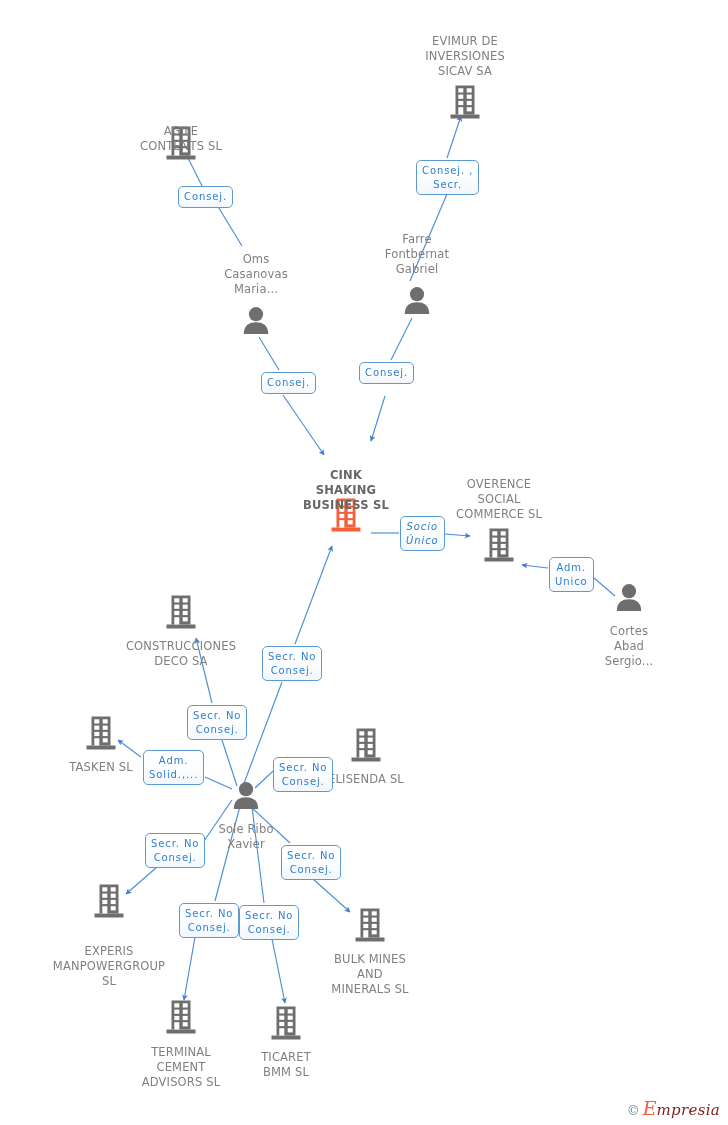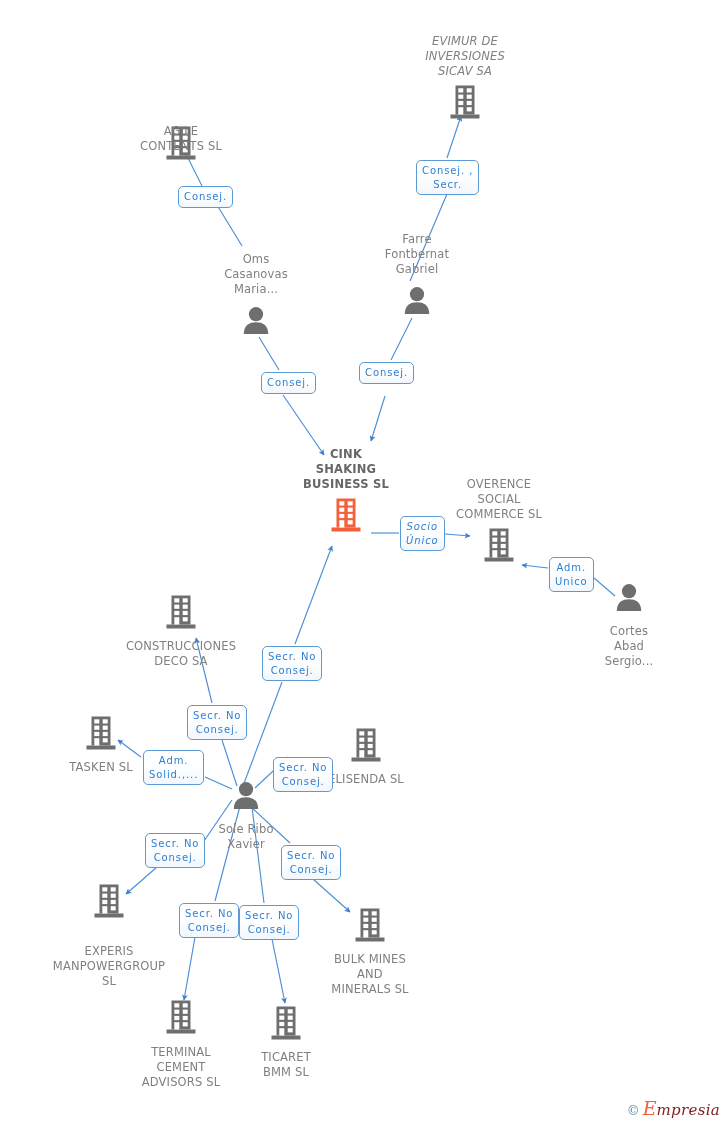--- a/index.html
+++ b/index.html
@@ -15,21 +15,21 @@
   
   .node{position:absolute;width:0;height:0;}
   .node .icon{
     position:absolute;left:50%;top:0;transform:translateX(-50%);
   }
   .node .caption{
     position:absolute;left:50%;transform:translateX(-50%);
     text-align:center;white-space:pre;line-height:15px;
     font-size:11.5px;color:#808080;letter-spacing:.15px;
   }
-  .node.highlight .caption{color:#666;font-weight:bold;letter-spacing:.2px;}
+  .node.highlight .caption{color:#666;font-weight:bold;letter-spacing:.2px;margin-top:21px;}
   
   .bld{display:block;}
   .prs{display:block;}
 
   
   .rel{
     position:absolute;box-sizing:border-box;
     border:1px solid #5b9bd5;border-radius:5px;
     background:linear-gradient(180deg,#ffffff 0%,#fdfeff 45%,#f2f7fc 100%);
     color:#2f7fd1;font-size:10px;line-height:13.5px;
@@ -119,21 +119,21 @@
             <rect x="8.3" y="3.3" width="5" height="4.2" fill="#ffffff"></rect>
             <rect x="16.7" y="3.3" width="5" height="4.2" fill="#ffffff"></rect>
             <rect x="8.3" y="9.6" width="5" height="4.2" fill="#ffffff"></rect>
             <rect x="16.7" y="9.6" width="5" height="4.2" fill="#ffffff"></rect>
             <rect x="8.3" y="15.9" width="5" height="4.2" fill="#ffffff"></rect>
             <rect x="16.7" y="15.9" width="5" height="4.2" fill="#ffffff"></rect>
             <rect x="8.3" y="22.2" width="5" height="7.3" fill="#ffffff"></rect>
             <rect x="16.7" y="22.2" width="5" height="4.2" fill="#ffffff"></rect>
           </svg>
         </div>
-        <div class="caption" style="top: -68px; font-style: italic;">EVIMUR DE
+        <div class="caption" style="top: -68px;">EVIMUR DE
 INVERSIONES
 SICAV SA</div>
       </div>
       <div class="node" style="left: 256px; top: 320px;">
         <div class="icon" style="top: -14px;">
           <svg class="prs" width="26" height="28" viewBox="0 0 26 28">
             <circle cx="13" cy="8.2" r="7.1" fill="#6e6e6e"></circle>
             <path d="M 0.8 28 C 0.8 19.2 6.2 16.2 13 16.2 C 19.8 16.2 25.2 19.2 25.2 28 Z" fill="#6e6e6e"></path>
           </svg>
         </div>

